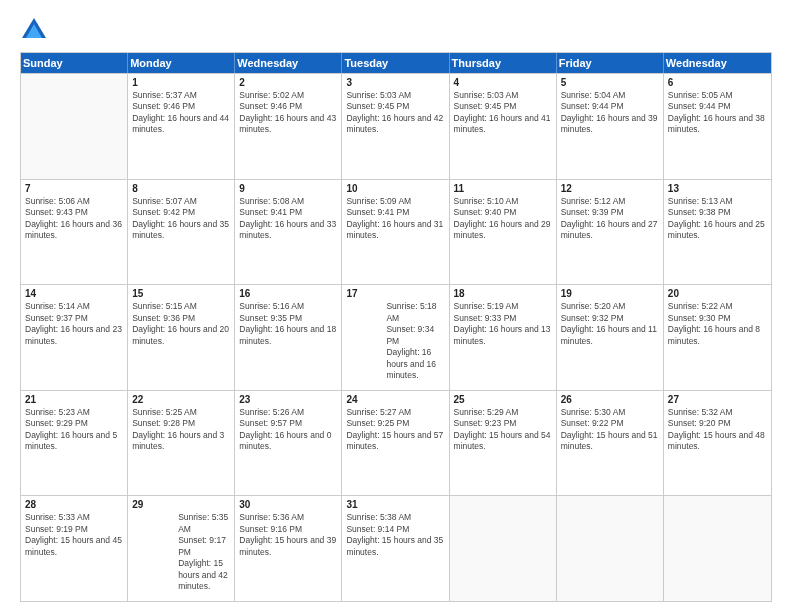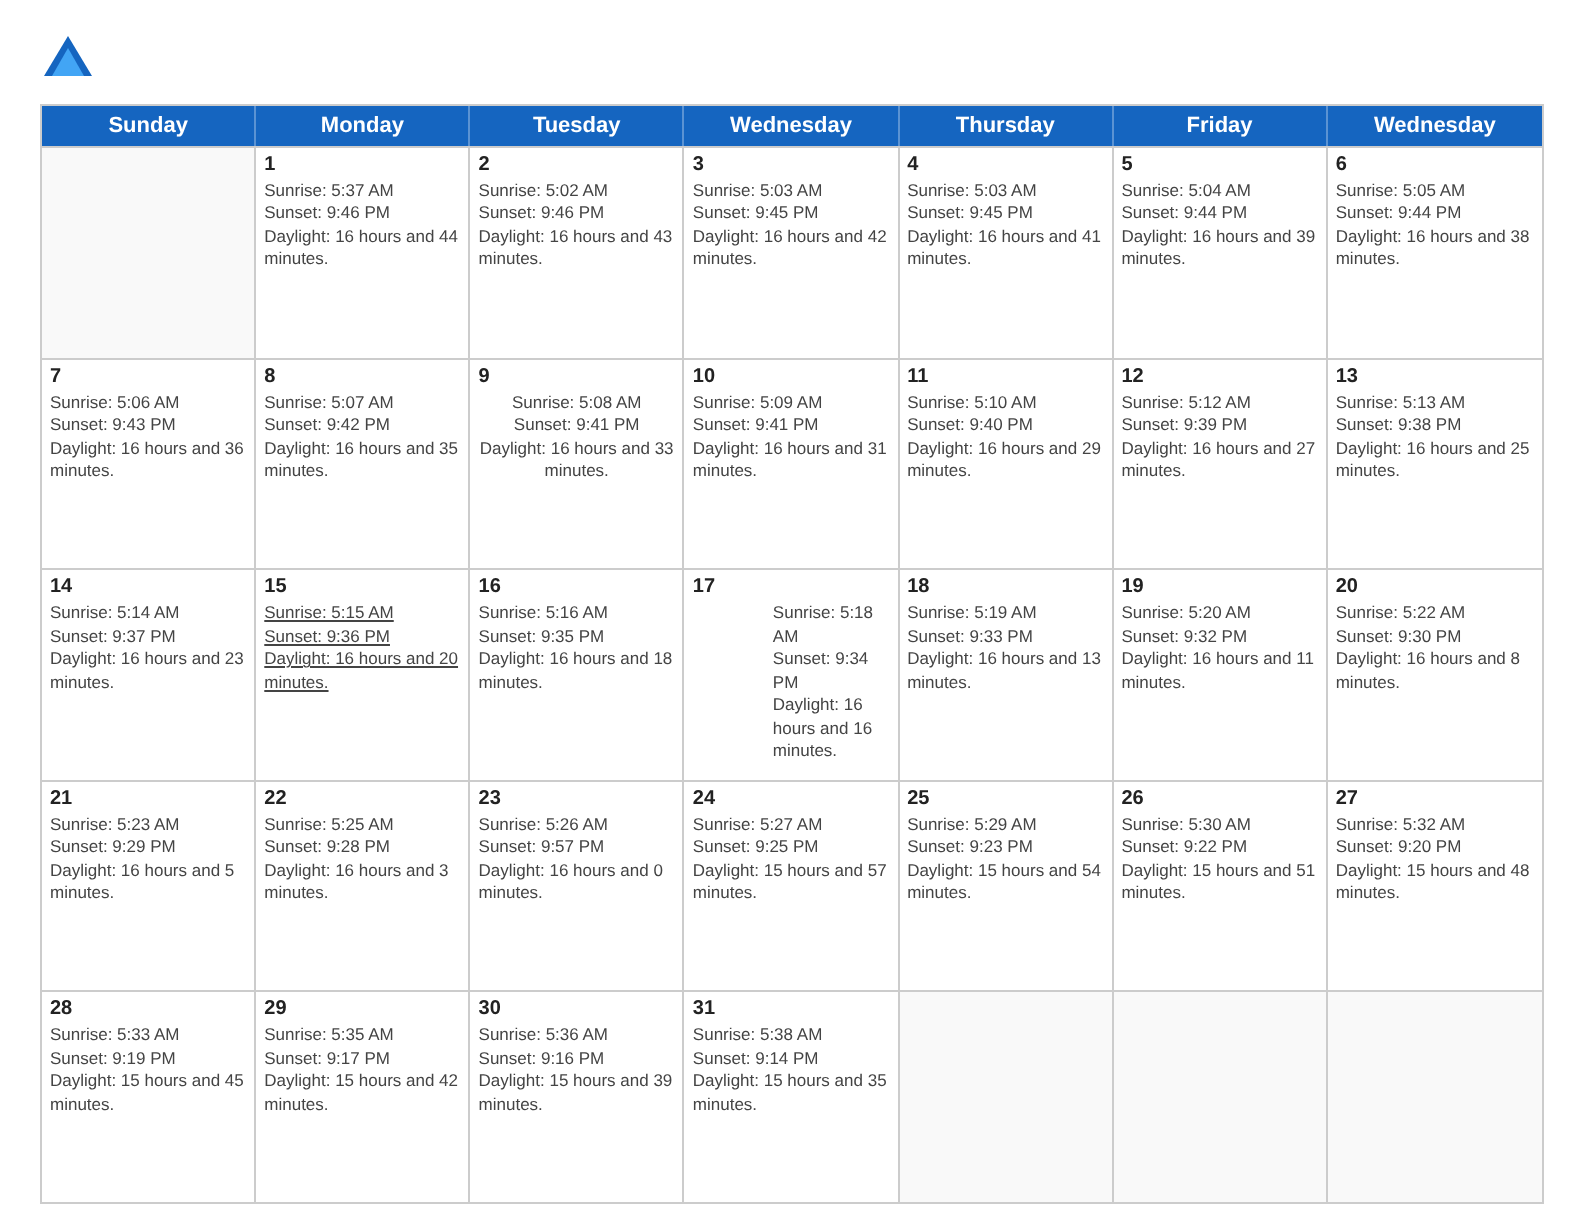--- a/index.html
+++ b/index.html
@@ -68,21 +68,21 @@
     }
     .cal-header {
       display: grid;
       grid-template-columns: repeat(7, 1fr);
       background: #1565c0;
     }
     .cal-header-cell {
       color: #fff;
       font-size: 11px;
       font-weight: bold;
-      text-align: center;
+      text-align: left;
       padding: 4px 2px;
       border-right: 1px solid rgba(255,255,255,0.3);
     }
     .cal-header-cell:last-child { border-right: none; }
     .cal-body {
       display: flex;
       flex-direction: column;
       flex: 1;
     }
     .cal-row {
@@ -132,22 +132,22 @@
     <div class="title-area">
       <div class="month-title"></div>
       <div class="subtitle"></div>
     </div>
   </div>
 
   <div class="calendar">
     <div class="cal-header">
     <div class="cal-header-cell">Sunday</div>
         <div class="cal-header-cell">Monday</div>
+        <div class="cal-header-cell">Wednesday</div>
         <div class="cal-header-cell">Tuesday</div>
-        <div class="cal-header-cell">Wednesday</div>
         <div class="cal-header-cell">Thursday</div>
         <div class="cal-header-cell">Friday</div>
         <div class="cal-header-cell">Wednesday</div>
       </div>
     <div class="cal-body">
     <div class="cal-row">
           <div class="cal-cell empty"></div>
           <div class="cal-cell">
             <div class="day-num">1</div>
             <div class="day-info" style="white-space: pre-line;">Sunrise: 5:37 AM
@@ -193,21 +193,21 @@
 Daylight: 16 hours and 36 minutes.</div>
           </div>
           <div class="cal-cell">
             <div class="day-num">8</div>
             <div class="day-info" style="white-space: pre-line;">Sunrise: 5:07 AM
 Sunset: 9:42 PM
 Daylight: 16 hours and 35 minutes.</div>
           </div>
           <div class="cal-cell">
             <div class="day-num">9</div>
-            <div class="day-info" style="white-space: pre-line; text-align: center;">Sunrise: 5:08 AM
+            <div class="day-info" style="white-space: pre-line;">Sunrise: 5:08 AM
 Sunset: 9:41 PM
 Daylight: 16 hours and 33 minutes.</div>
           </div>
           <div class="cal-cell">
             <div class="day-num">10</div>
             <div class="day-info" style="white-space: pre-line;">Sunrise: 5:09 AM
 Sunset: 9:41 PM
 Daylight: 16 hours and 31 minutes.</div>
           </div>
           <div class="cal-cell">
@@ -231,21 +231,21 @@
         </div>
         <div class="cal-row">
           <div class="cal-cell">
             <div class="day-num">14</div>
             <div class="day-info" style="white-space: pre-line;">Sunrise: 5:14 AM
 Sunset: 9:37 PM
 Daylight: 16 hours and 23 minutes.</div>
           </div>
           <div class="cal-cell">
             <div class="day-num">15</div>
-            <div class="day-info" style="white-space: pre-line; text-decoration: underline;">Sunrise: 5:15 AM
+            <div class="day-info" style="white-space: pre-line;">Sunrise: 5:15 AM
 Sunset: 9:36 PM
 Daylight: 16 hours and 20 minutes.</div>
           </div>
           <div class="cal-cell">
             <div class="day-num">16</div>
             <div class="day-info" style="white-space: pre-line;">Sunrise: 5:16 AM
 Sunset: 9:35 PM
 Daylight: 16 hours and 18 minutes.</div>
           </div>
           <div class="cal-cell">
@@ -319,21 +319,21 @@
         </div>
         <div class="cal-row">
           <div class="cal-cell">
             <div class="day-num">28</div>
             <div class="day-info" style="white-space: pre-line;">Sunrise: 5:33 AM
 Sunset: 9:19 PM
 Daylight: 15 hours and 45 minutes.</div>
           </div>
           <div class="cal-cell">
             <div class="day-num">29</div>
-            <div class="day-info" style="white-space: pre-line;">Sunrise: 5:35 AM
+            <div class="day-info" style="white-space: pre-line; margin-left: 46px;">Sunrise: 5:35 AM
 Sunset: 9:17 PM
 Daylight: 15 hours and 42 minutes.</div>
           </div>
           <div class="cal-cell">
             <div class="day-num">30</div>
             <div class="day-info" style="white-space: pre-line;">Sunrise: 5:36 AM
 Sunset: 9:16 PM
 Daylight: 15 hours and 39 minutes.</div>
           </div>
           <div class="cal-cell">

